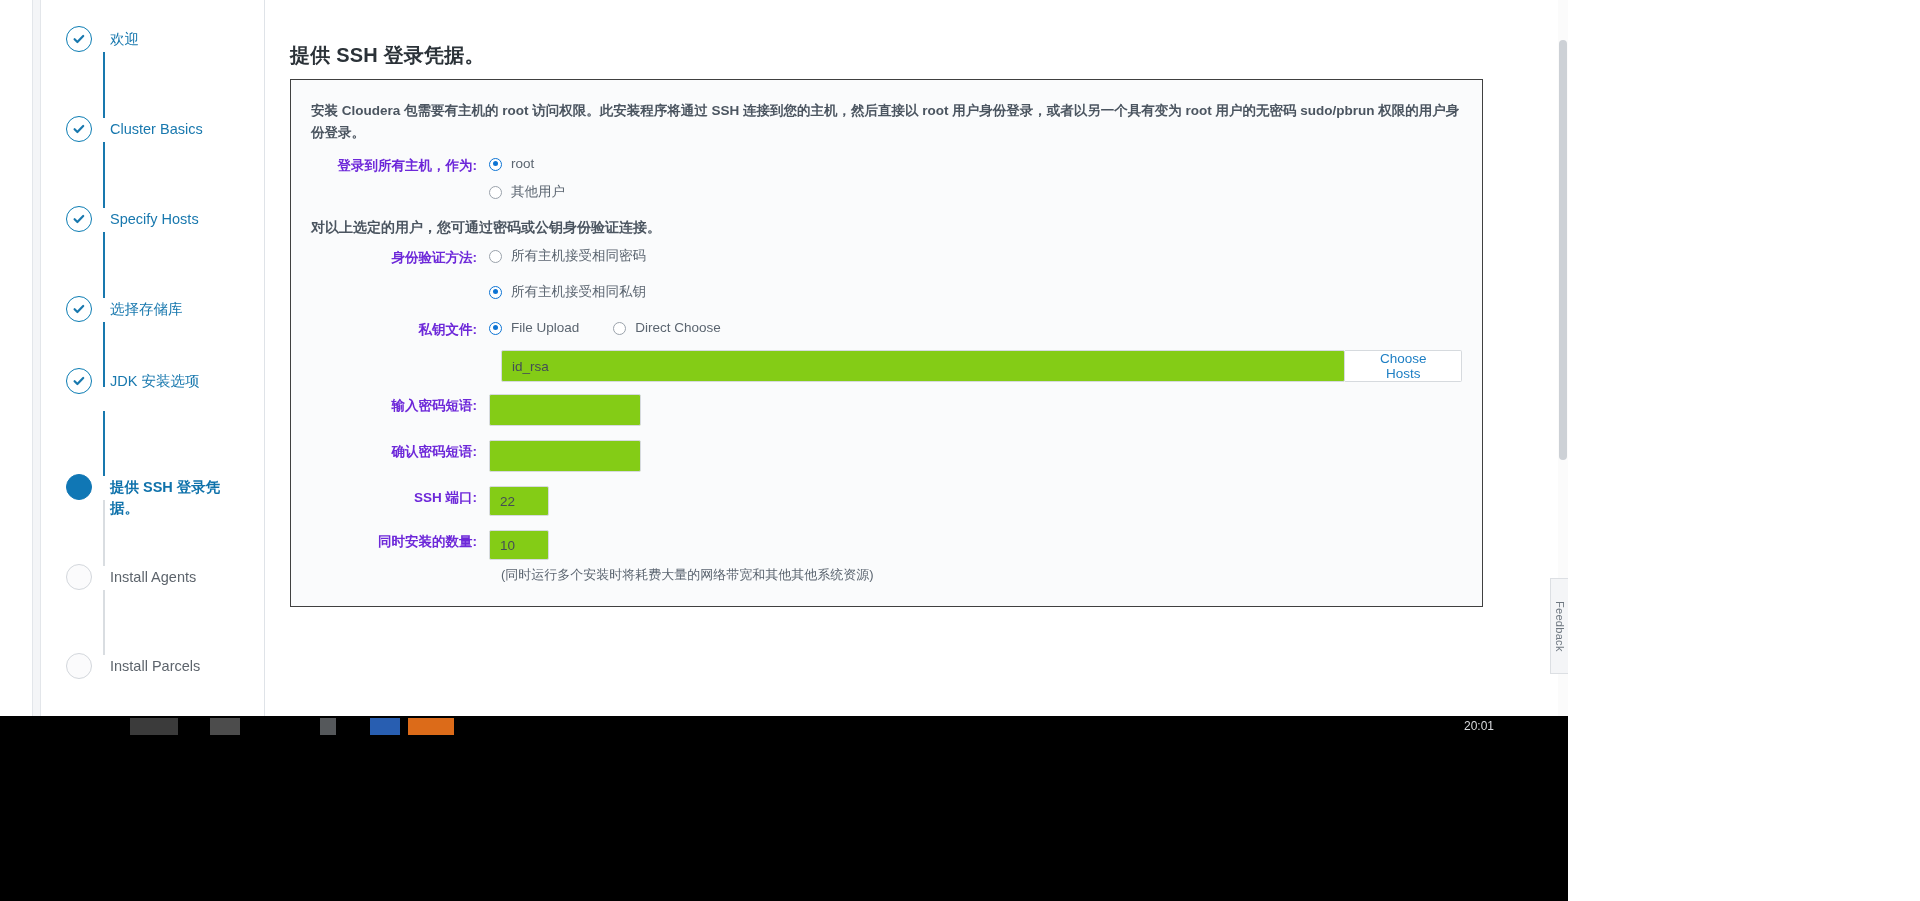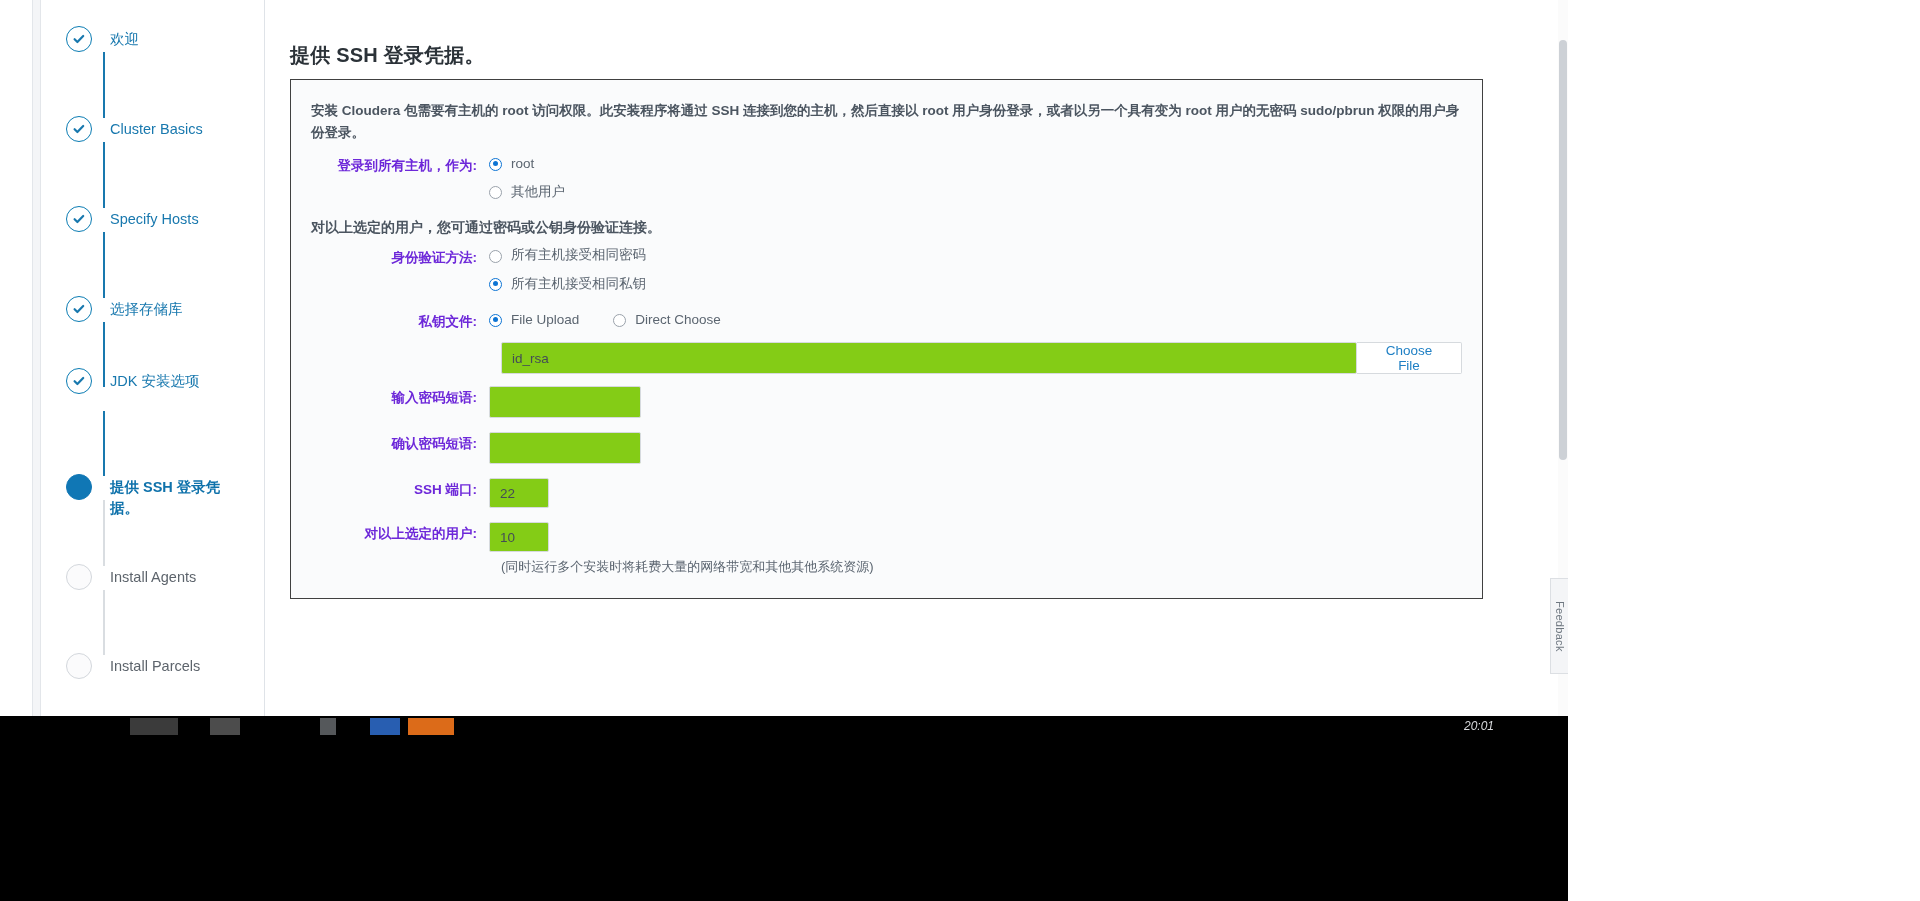--- a/index.html
+++ b/index.html
@@ -292,21 +292,20 @@
     position: absolute;
     top: 718px;
     height: 17px;
     opacity: .55;
   }
   .tb-clock {
     position: absolute;
     right: 74px; top: 719px;
     font-size: 12px;
     color: #d8dadd;
-    font-style: italic;
   }
 </style>
 </head>
 <body>
 
 <div class="screen">
   <div class="viewport">
 
     <div class="left-rail"></div>
     <div class="rail-strip"></div>
@@ -402,21 +401,21 @@
               <span>其他用户</span>
             </label>
           </div>
         </div>
 
         <p class="subintro">对以上选定的用户，您可通过密码或公钥身份验证连接。</p>
 
         <div class="row">
           <div class="row-label">身份验证方法:</div>
           <div class="row-body" style="flex-direction:column;align-items:flex-start;">
-            <label class="radio-opt" style="margin-bottom:8px;font-family:Liberation Mono, monospace;">
+            <label class="radio-opt" style="margin-bottom:16px;">
               <span class="radio"></span>
               <span>所有主机接受相同密码</span>
             </label>
             <label class="radio-opt">
               <span class="radio checked"></span>
               <span>所有主机接受相同私钥</span>
             </label>
           </div>
         </div>
 
@@ -429,21 +428,21 @@
             </label>
             <label class="radio-opt">
               <span class="radio"></span>
               <span>Direct Choose</span>
             </label>
           </div>
         </div>
 
         <div class="file-row" style="margin-left:190px;">
           <input class="txt-input file-name" type="text" value="id_rsa" style="">
-          <button class="choose-btn">Choose File</button>
+          <button class="choose-btn">Choose Hosts</button>
         </div>
 
         <div class="row" style="margin-top:10px;">
           <div class="row-label">输入密码短语:</div>
           <div class="row-body">
             <input class="txt-input passphrase" type="password" value="" style="">
           </div>
         </div>
 
         <div class="row" style="margin-top:12px;">
@@ -454,21 +453,21 @@
         </div>
 
         <div class="row" style="margin-top:12px;">
           <div class="row-label">SSH 端口:</div>
           <div class="row-body">
             <input class="txt-input port-input" type="text" value="22" style="">
           </div>
         </div>
 
         <div class="row" style="margin-top:12px;margin-bottom:0;">
-          <div class="row-label">对以上选定的用户:</div>
+          <div class="row-label">同时安装的数量:</div>
           <div class="row-body">
             <input class="txt-input conc-input" type="text" value="10" style="">
           </div>
         </div>
 
         <div class="hint">(同时运行多个安装时将耗费大量的网络带宽和其他其他系统资源)</div>
       </div>
 
       <div class="watermark">https://blog.csdn.net/weixin_42709...</div>
     </div>

